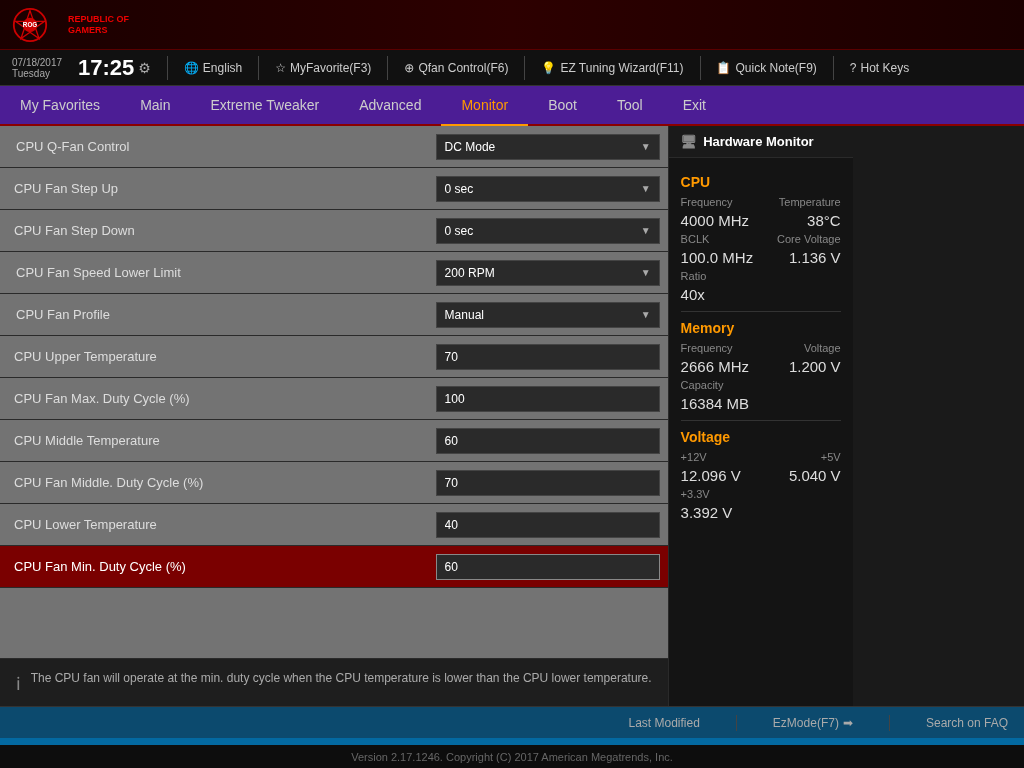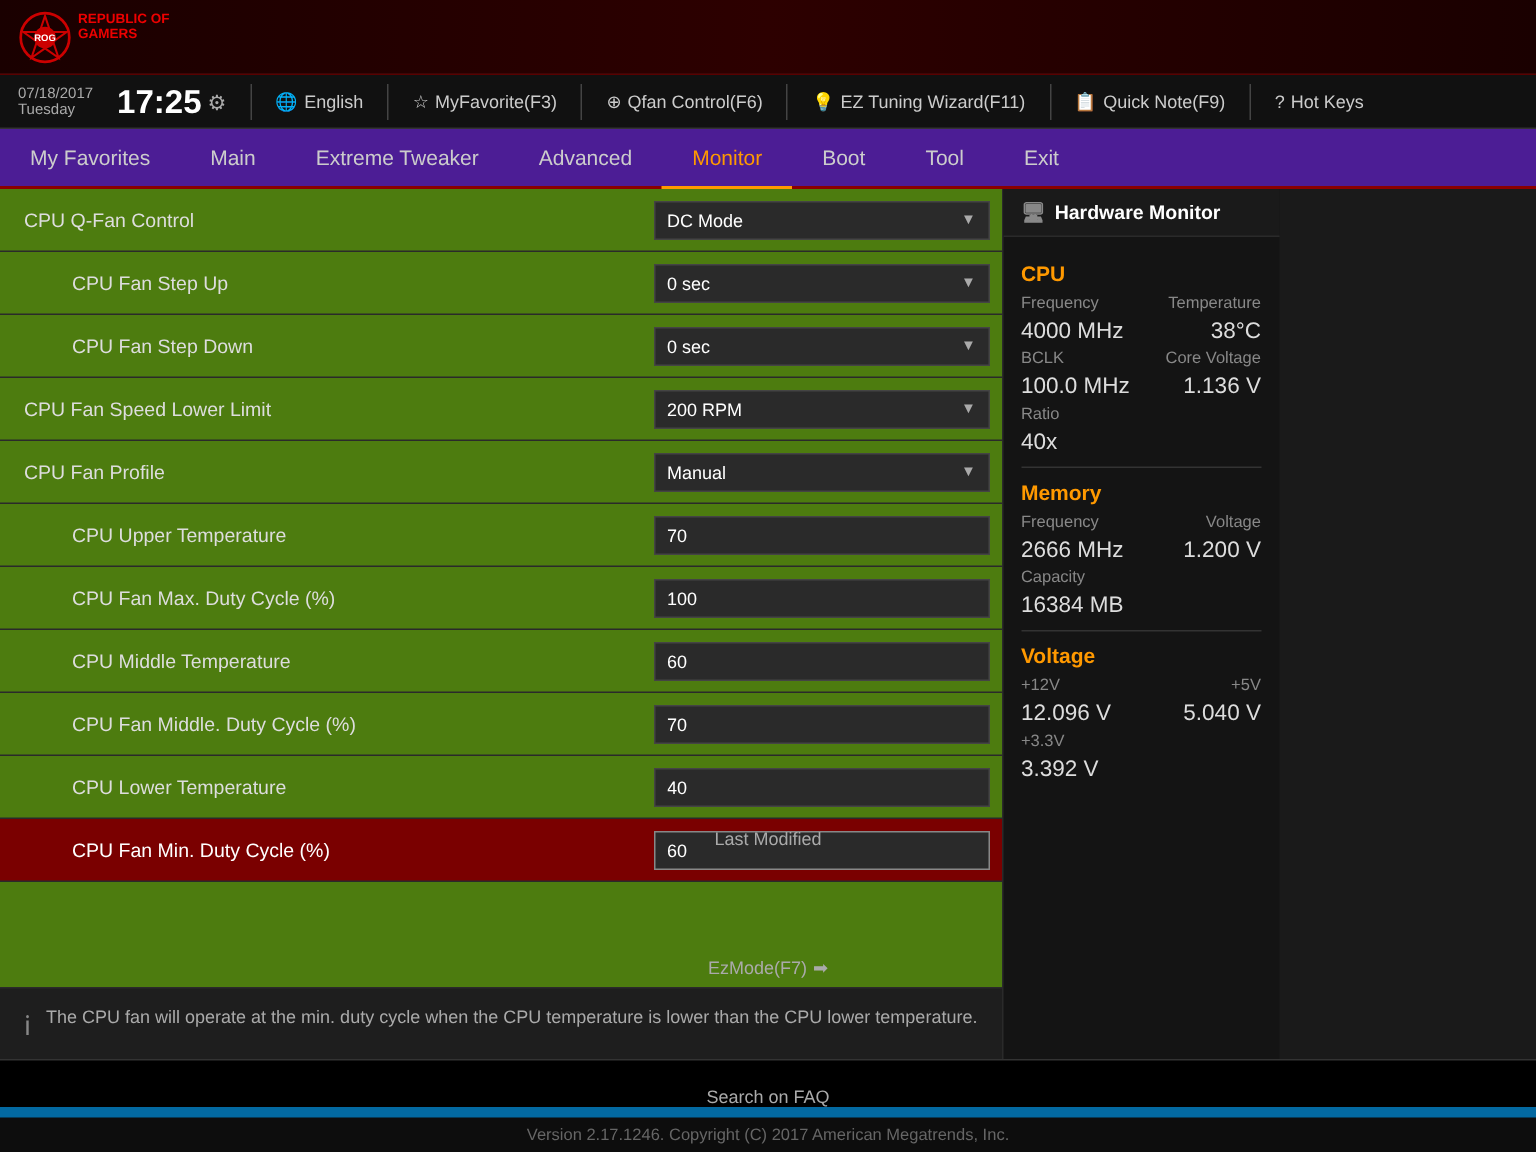--- a/index.html
+++ b/index.html
@@ -78,42 +78,42 @@
 
     
     .main-layout {
       display: flex;
       height: calc(768px - 50px - 36px - 40px - 32px - 30px);
     }
 
     
     .content-area {
       flex: 1;
-      background: #4d7c0f;
+      background: #737373;
       overflow-y: auto;
       padding: 0;
     }
 
     
     .setting-row {
       display: flex;
       align-items: center;
       border-bottom: 1px solid #2a2a2a;
       min-height: 42px;
     }
     .setting-row.active-row {
       background: #7a0000;
     }
     .setting-label {
       flex: 1;
       padding: 8px 16px;
       font-size: 13px;
       color: #ddd;
     }
-    .setting-label.sub { padding-left: 48px; }
+    .setting-label.sub { padding-left: 14px; }
     .setting-value {
       width: 240px;
       padding: 4px 8px;
     }
     .dropdown-field {
       background: #2a2a2a;
       border: 1px solid #444;
       color: #fff;
       padding: 5px 8px;
       font-size: 12px;
@@ -181,29 +181,28 @@
       font-size: 15px;
     }
     .sidebar-divider {
       height: 1px;
       background: #333;
       margin: 8px 0;
     }
 
     
     .bottom-bar {
-      background: #000000;
+      background: #0c4a6e;
       height: 32px;
       display: flex;
       align-items: center;
       justify-content: flex-end;
       padding: 0 16px;
       gap: 36px;
       border-top: 1px solid #333;
-      flex-direction: column;
     }
     .bottom-item {
       color: #aaa;
       font-size: 12px;
       cursor: pointer;
       display: flex;
       align-items: center;
       gap: 4px;
     }
     .bottom-divider { width: 1px; height: 16px; background: #444; }
@@ -216,22 +215,22 @@
       align-items: center;
       justify-content: center;
       font-size: 11px;
       color: #666;
       border-top: 7px solid #0369a1;
     }
 
     
     .rog-logo {
       display: flex;
-      align-items: flex-start;
-      gap: 4px;
+      align-items: center;
+      gap: 20px;
     }
     .rog-emblem {
       width: 36px;
       height: 36px;
     }
 
     .content-wrapper {
       display: flex;
       flex-direction: column;
       height: 100%;

